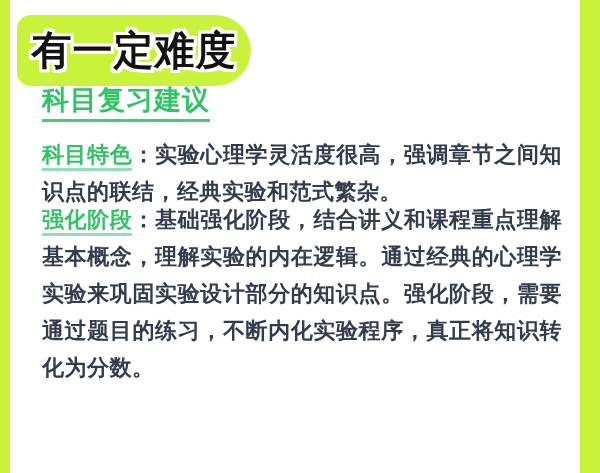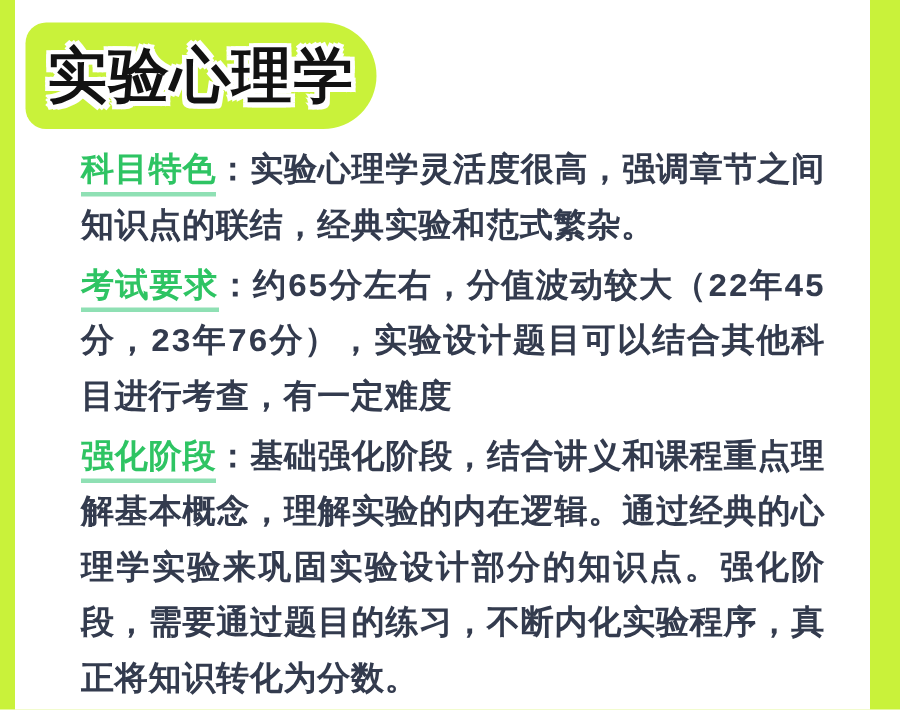--- a/index.html
+++ b/index.html
@@ -58,57 +58,54 @@
     margin: 0 0 14px 0;
     font-size: 27px;
     line-height: 32px;
     font-weight: 800;
     color: #2ec463;
     letter-spacing: 1px;
     border-bottom: 3px solid #3fce74;
     padding-bottom: 3px;
   }
   .para {
-    margin: 12px;
+    margin: 0;
     font-size: 22px;
     line-height: 37px;
     font-weight: 700;
     color: #333b4e;
     text-align: justify;
     letter-spacing: 0.5px;
-    font-family: Liberation Mono, monospace;
   }
   .para + .para {
     margin-top: -9px;
   }
   .para-label {
     color: #2ec463;
     border-bottom: 3px solid #8fe0b4;
     padding-bottom: 1px;
   }
 </style>
 </head>
 <body>
 
 <div class="card"></div>
 
 <div class="title-banner">
-  <div class="title-text">实验心理学</div>
+  <div class="title-text">有一定难度</div>
 </div>
 
 <div class="content">
 
+  <h2 class="section-heading">科目复习建议</h2>
 
   <p class="para">
     <span class="para-label">科目特色</span><span>：</span><span>实验心理学灵活度很高，强调章节之间知识点的联结，经典实验和范式繁杂。</span>
   </p>
 
-  <p class="para">
-    <span class="para-label">考试要求</span><span>：</span><span>约65分左右，分值波动较大（22年45分，23年76分），实验设计题目可以结合其他科目进行考查，有一定难度</span>
-  </p>
 
   <p class="para">
     <span class="para-label">强化阶段</span><span>：</span><span>基础强化阶段，结合讲义和课程重点理解基本概念，理解实验的内在逻辑。通过经典的心理学实验来巩固实验设计部分的知识点。强化阶段，需要通过题目的练习，不断内化实验程序，真正将知识转化为分数。</span>
   </p>
 
   
 
 </div>
 
 </body></html>

